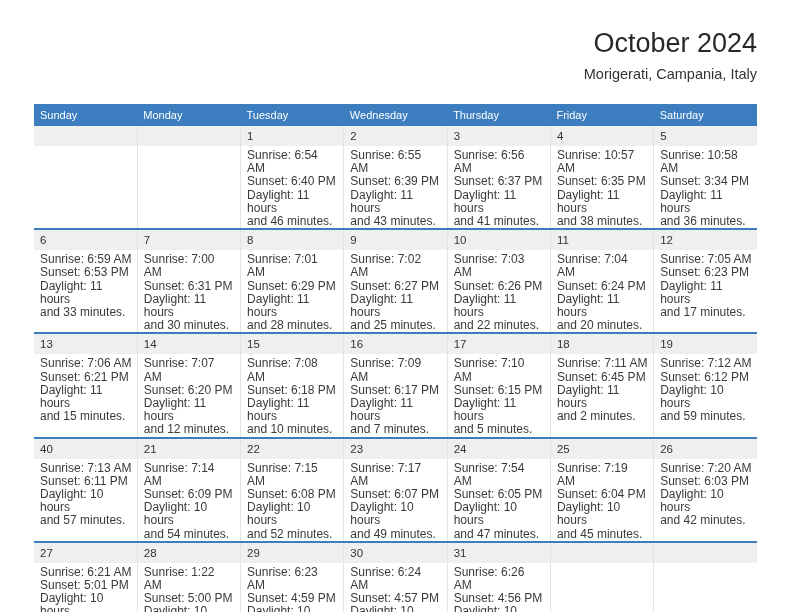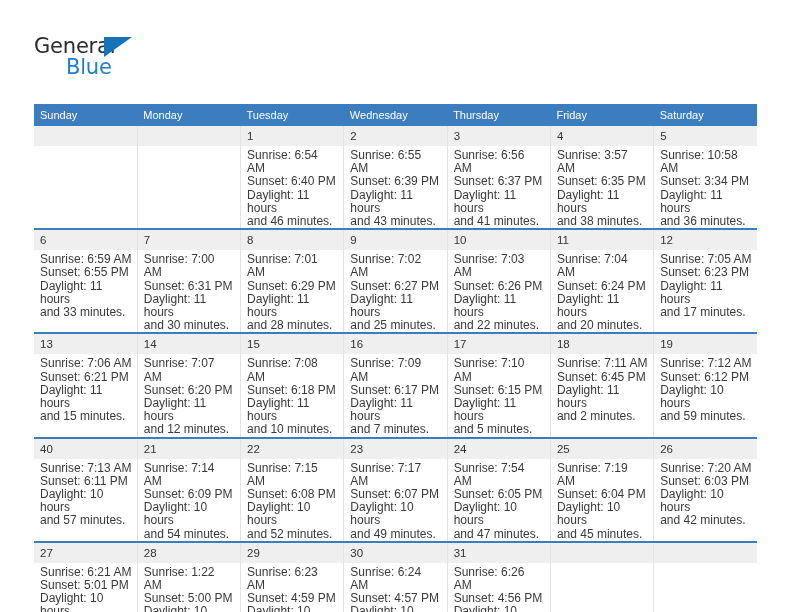--- a/index.html
+++ b/index.html
@@ -141,26 +141,25 @@
     white-space: normal;
   }
 </style>
 </head>
 <body>
 
 <div class="page">
 
   <div class="header">
 
-    <div class="logo">
-      <span class="logo-general">General</span>
-      <span class="logo-tri"></span>
-      <span class="logo-blue">Blue</span>
+
+    <div class="title-block">
+      <div class="cal-title">October 2024</div>
+      <div class="cal-subtitle">Morigerati, Campania, Italy</div>
     </div>
-
 
   </div>
 
   <table class="calendar">
     <thead>
       <tr id="weekday-row">
           <th>Sunday</th>
           <th>Monday</th>
           <th>Tuesday</th>
           <th>Wednesday</th>
@@ -212,42 +211,42 @@
             <div class="info">
               <div>Sunrise: 6:56 AM</div>
               <div>Sunset: 6:37 PM</div>
               <div>Daylight: 11 hours</div>
               <div>and 41 minutes.</div>
             </div>
           </td>
           <td>
             <span class="daynum">4</span>
             <div class="info">
-              <div>Sunrise: 3:57 AM</div>
+              <div>Sunrise: 10:57 AM</div>
               <div>Sunset: 6:35 PM</div>
               <div>Daylight: 11 hours</div>
               <div>and 38 minutes.</div>
             </div>
           </td>
           <td>
             <span class="daynum">5</span>
             <div class="info">
               <div>Sunrise: 10:58 AM</div>
               <div>Sunset: 3:34 PM</div>
               <div>Daylight: 11 hours</div>
               <div>and 36 minutes.</div>
             </div>
           </td>
         </tr>
         <tr>
           <td>
             <span class="daynum">6</span>
             <div class="info">
               <div>Sunrise: 6:59 AM</div>
-              <div>Sunset: 6:55 PM</div>
+              <div>Sunset: 6:53 PM</div>
               <div>Daylight: 11 hours</div>
               <div>and 33 minutes.</div>
             </div>
           </td>
           <td>
             <span class="daynum">7</span>
             <div class="info">
               <div>Sunrise: 7:00 AM</div>
               <div>Sunset: 6:31 PM</div>
               <div>Daylight: 11 hours</div>

